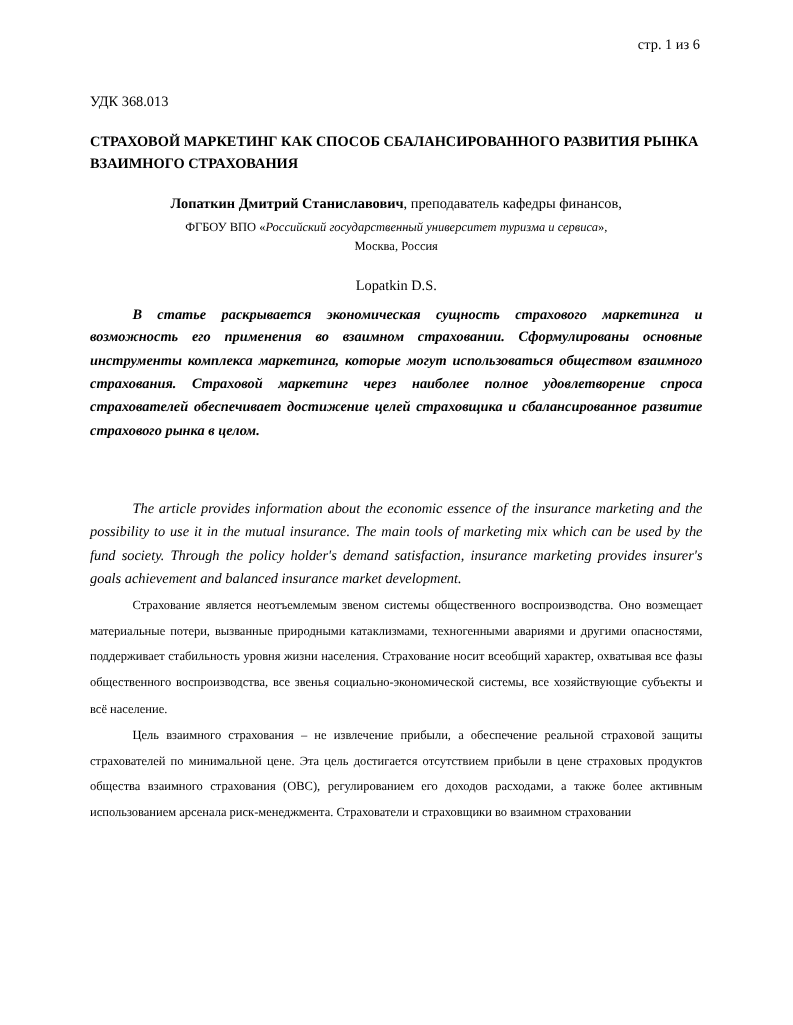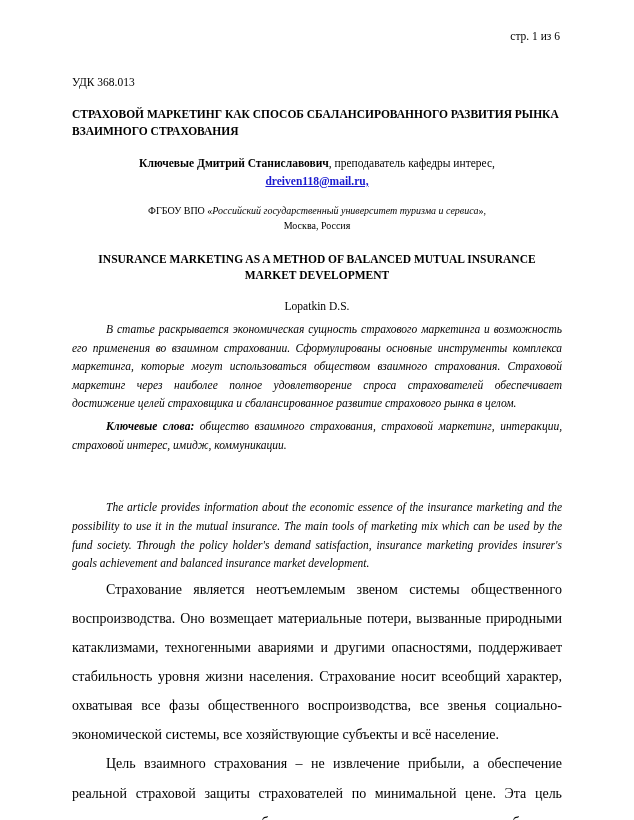--- a/index.html
+++ b/index.html
@@ -78,21 +78,22 @@
     text-align: center;
     font-size: 11.5px;
     margin-bottom: 8px;
   }
   .abstract-ru {
     font-style: italic;
     font-size: 11.5px;
     text-align: justify;
     line-height: 1.62;
     text-indent: 34px;
-    margin-bottom: 4px;
+    margin-bottom: 20px;
+    font-weight: bold;
   }
   .keywords-ru {
     font-style: italic;
     font-size: 11.5px;
     text-align: justify;
     line-height: 1.62;
     text-indent: 34px;
     margin-bottom: 16px;
   }
   .keywords-ru b, .keywords-en b {
@@ -109,60 +110,53 @@
   }
   .keywords-en {
     font-style: italic;
     font-size: 11.5px;
     text-align: justify;
     line-height: 1.62;
     text-indent: 34px;
     margin-bottom: 22px;
   }
   .body-par {
-    font-size: 14px;
+    font-size: 10px;
     text-align: justify;
     line-height: 2.08;
     text-indent: 34px;
     margin: 0 0 0 0;
   }
 </style>
 </head>
 <body>
 
 <div class="page">
 
   <div class="page-header">стр. 1 из 6</div>
 
   <div class="udk">УДК 368.013</div>
 
   <div class="title-ru">СТРАХОВОЙ МАРКЕТИНГ КАК СПОСОБ СБАЛАНСИРОВАННОГО РАЗВИТИЯ РЫНКА ВЗАИМНОГО СТРАХОВАНИЯ</div>
 
   <div class="author-ru">
-    <b>Ключевые Дмитрий Станиславович</b><span>, преподаватель кафедры интерес,</span>
+    <b>Лопаткин Дмитрий Станиславович</b><span>, преподаватель кафедры финансов,</span>
   </div>
 
-  <div class="email">
-    <a href="#">dreiven118@mail.ru,</a>
-  </div>
 
   <div class="affiliation">
     <span>ФГБОУ ВПО «</span><i>Российский государственный университет туризма и сервиса</i><span>»,</span><br>
     <span>Москва, Россия</span>
   </div>
 
-  <div class="title-en">INSURANCE MARKETING AS A METHOD OF BALANCED MUTUAL INSURANCE MARKET DEVELOPMENT</div>
 
   <div class="author-en">Lopatkin D.S.</div>
 
   <div class="abstract-ru">В статье раскрывается экономическая сущность страхового маркетинга и возможность его применения во взаимном страховании. Сформулированы основные инструменты комплекса маркетинга, которые могут использоваться обществом взаимного страхования. Страховой маркетинг через наиболее полное удовлетворение спроса страхователей обеспечивает достижение целей страховщика и сбалансированное развитие страхового рынка в целом.</div>
 
-  <div class="keywords-ru">
-    <b>Ключевые слова:</b><span> общество взаимного страхования, страховой маркетинг, интеракции, страховой интерес, имидж, коммуникации.</span>
-  </div>
 
   <div class="abstract-en">The article provides information about the economic essence of the insurance marketing and the possibility to use it in the mutual insurance. The main tools of marketing mix which can be used by the fund society. Through the policy holder's demand satisfaction, insurance marketing provides insurer's goals achievement and balanced insurance market development.</div>
 
 
   <p class="body-par">Страхование является неотъемлемым звеном системы общественного воспроизводства. Оно возмещает материальные потери, вызванные природными катаклизмами, техногенными авариями и другими опасностями, поддерживает стабильность уровня жизни населения. Страхование носит всеобщий характер, охватывая все фазы общественного воспроизводства, все звенья социально-экономической системы, все хозяйствующие субъекты и всё население.</p>
   <p class="body-par">Цель взаимного страхования – не извлечение прибыли, а обеспечение реальной страховой защиты страхователей по минимальной цене. Эта цель достигается отсутствием прибыли в цене страховых продуктов общества взаимного страхования (ОВС), регулированием его доходов расходами, а также более активным использованием арсенала риск-менеджмента. Страхователи и страховщики во взаимном страховании</p>
 
 </div>
 
 </body></html>

